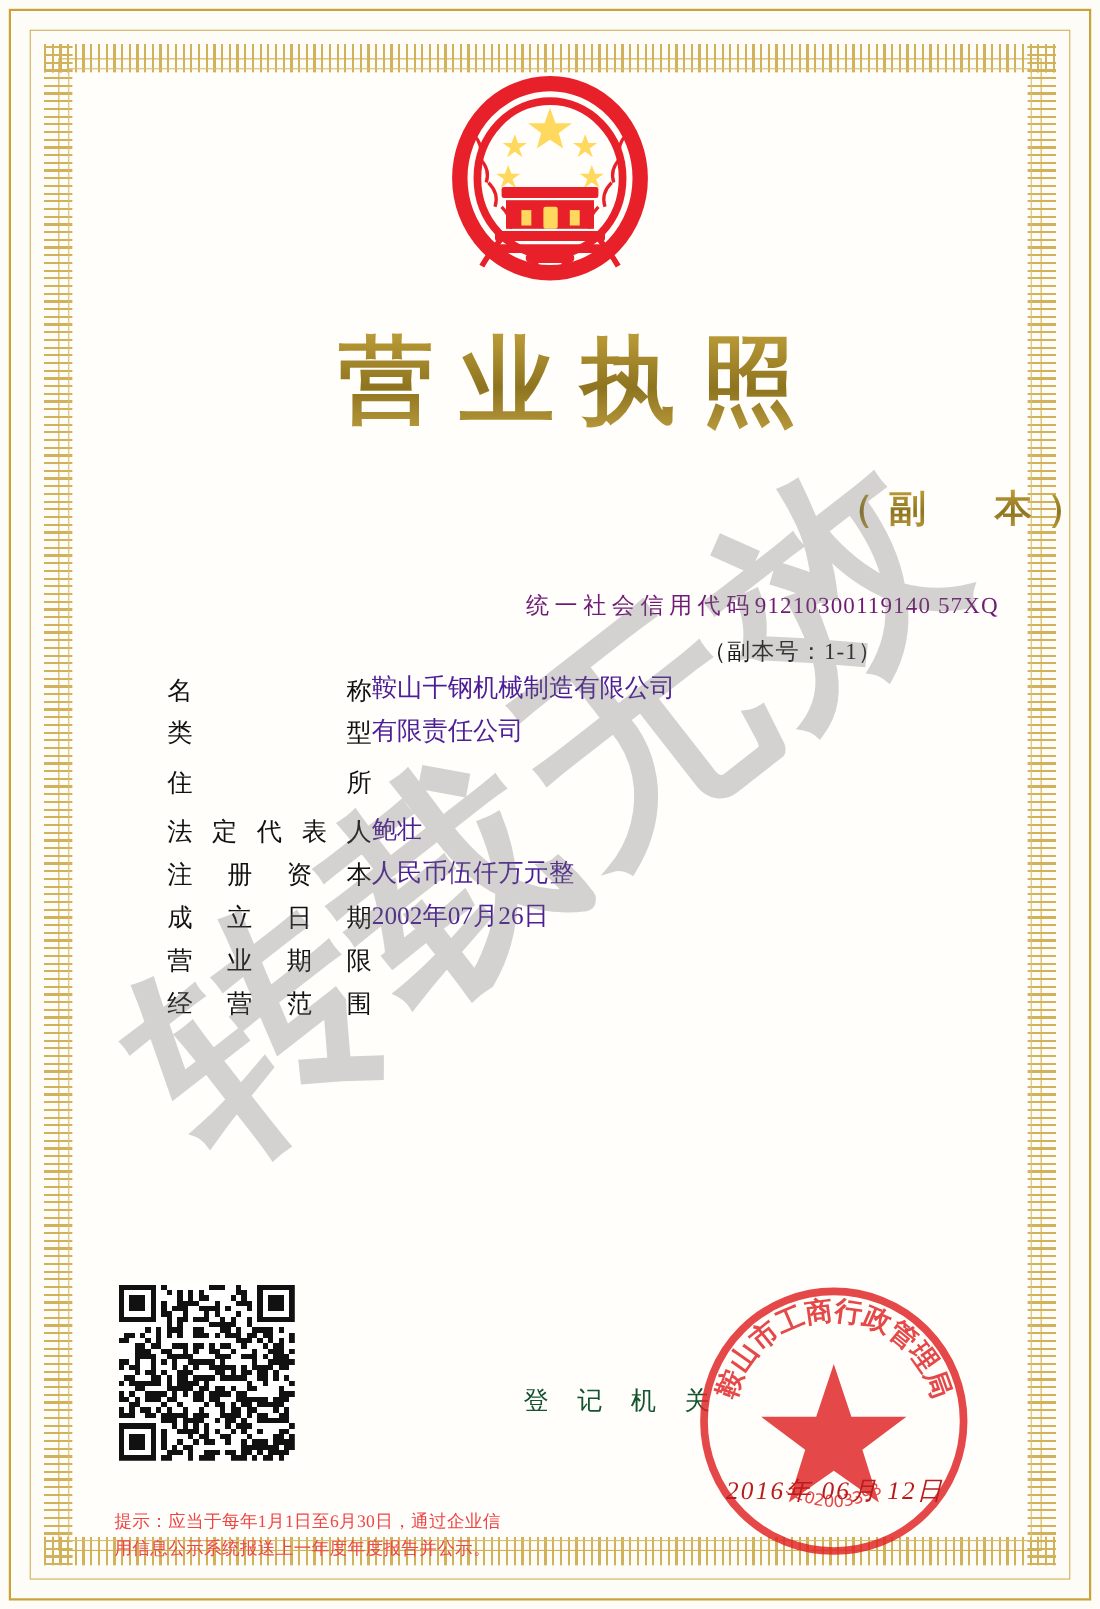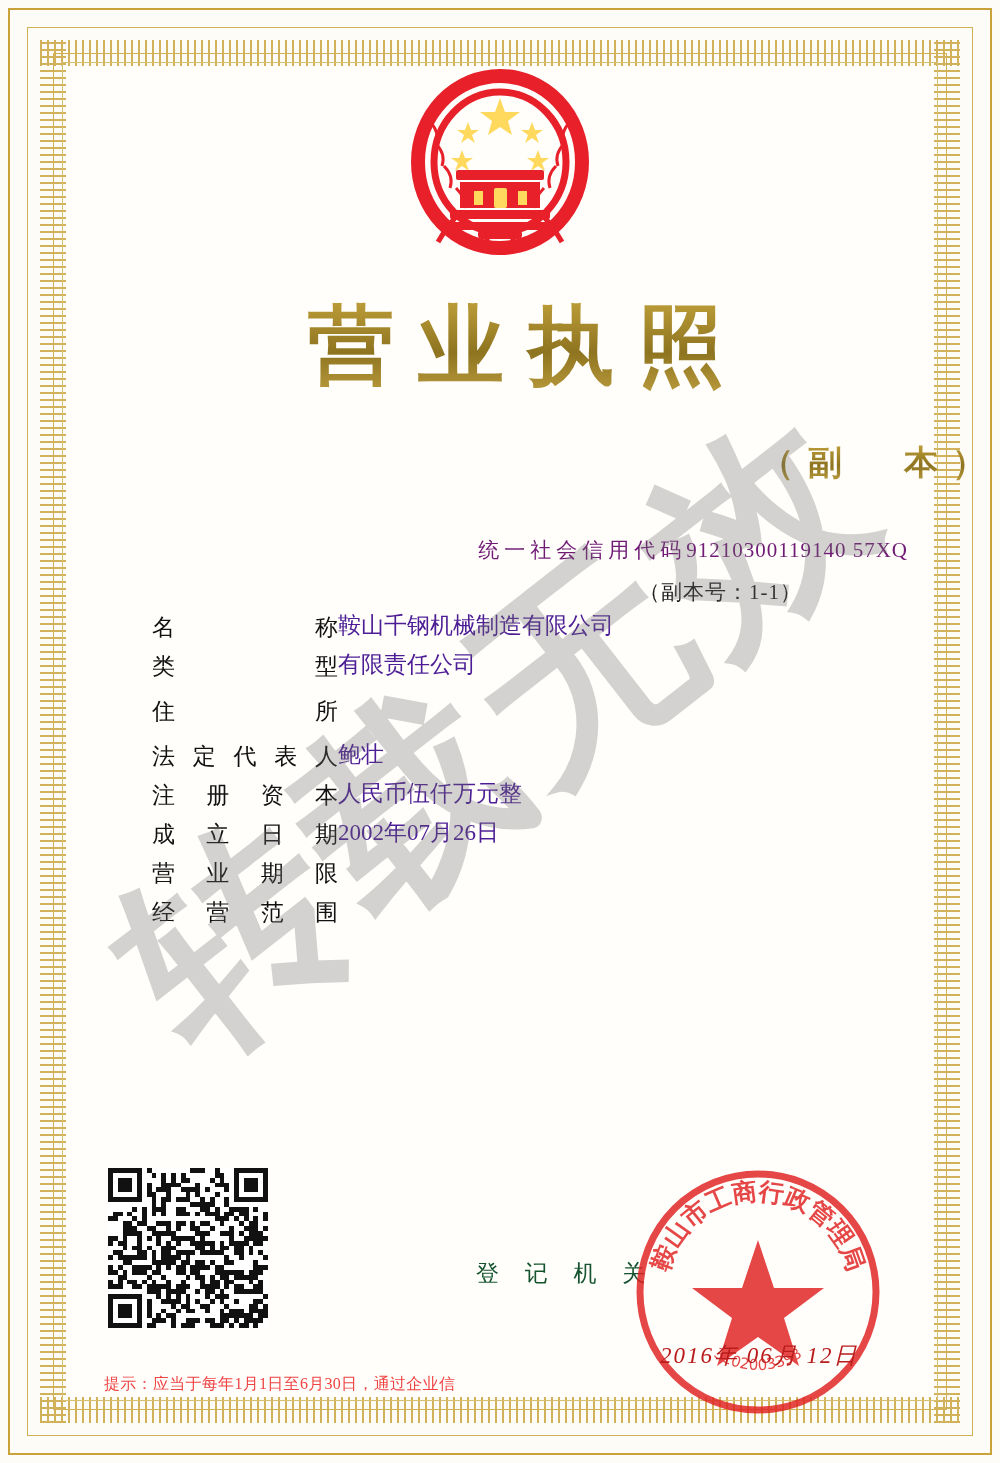--- a/index.html
+++ b/index.html
@@ -853,17 +853,18 @@
         <textPath href="#sealArcBottom" startOffset="50%" text-anchor="middle">3102003393</textPath>
       </text>
     </g>
   </svg>
 </div>
 
 <div class="issue-date">2016年  06月  12日</div>
 
 <div class="note">
   <div>提示：应当于每年1月1日至6月30日，通过企业信</div>
+  <div>用信息公示系统报送上一年度年度报告并公示。</div>
 </div>
 
 <div class="watermark">
   <span>转载无效</span>
 </div>
 
 </body></html>

